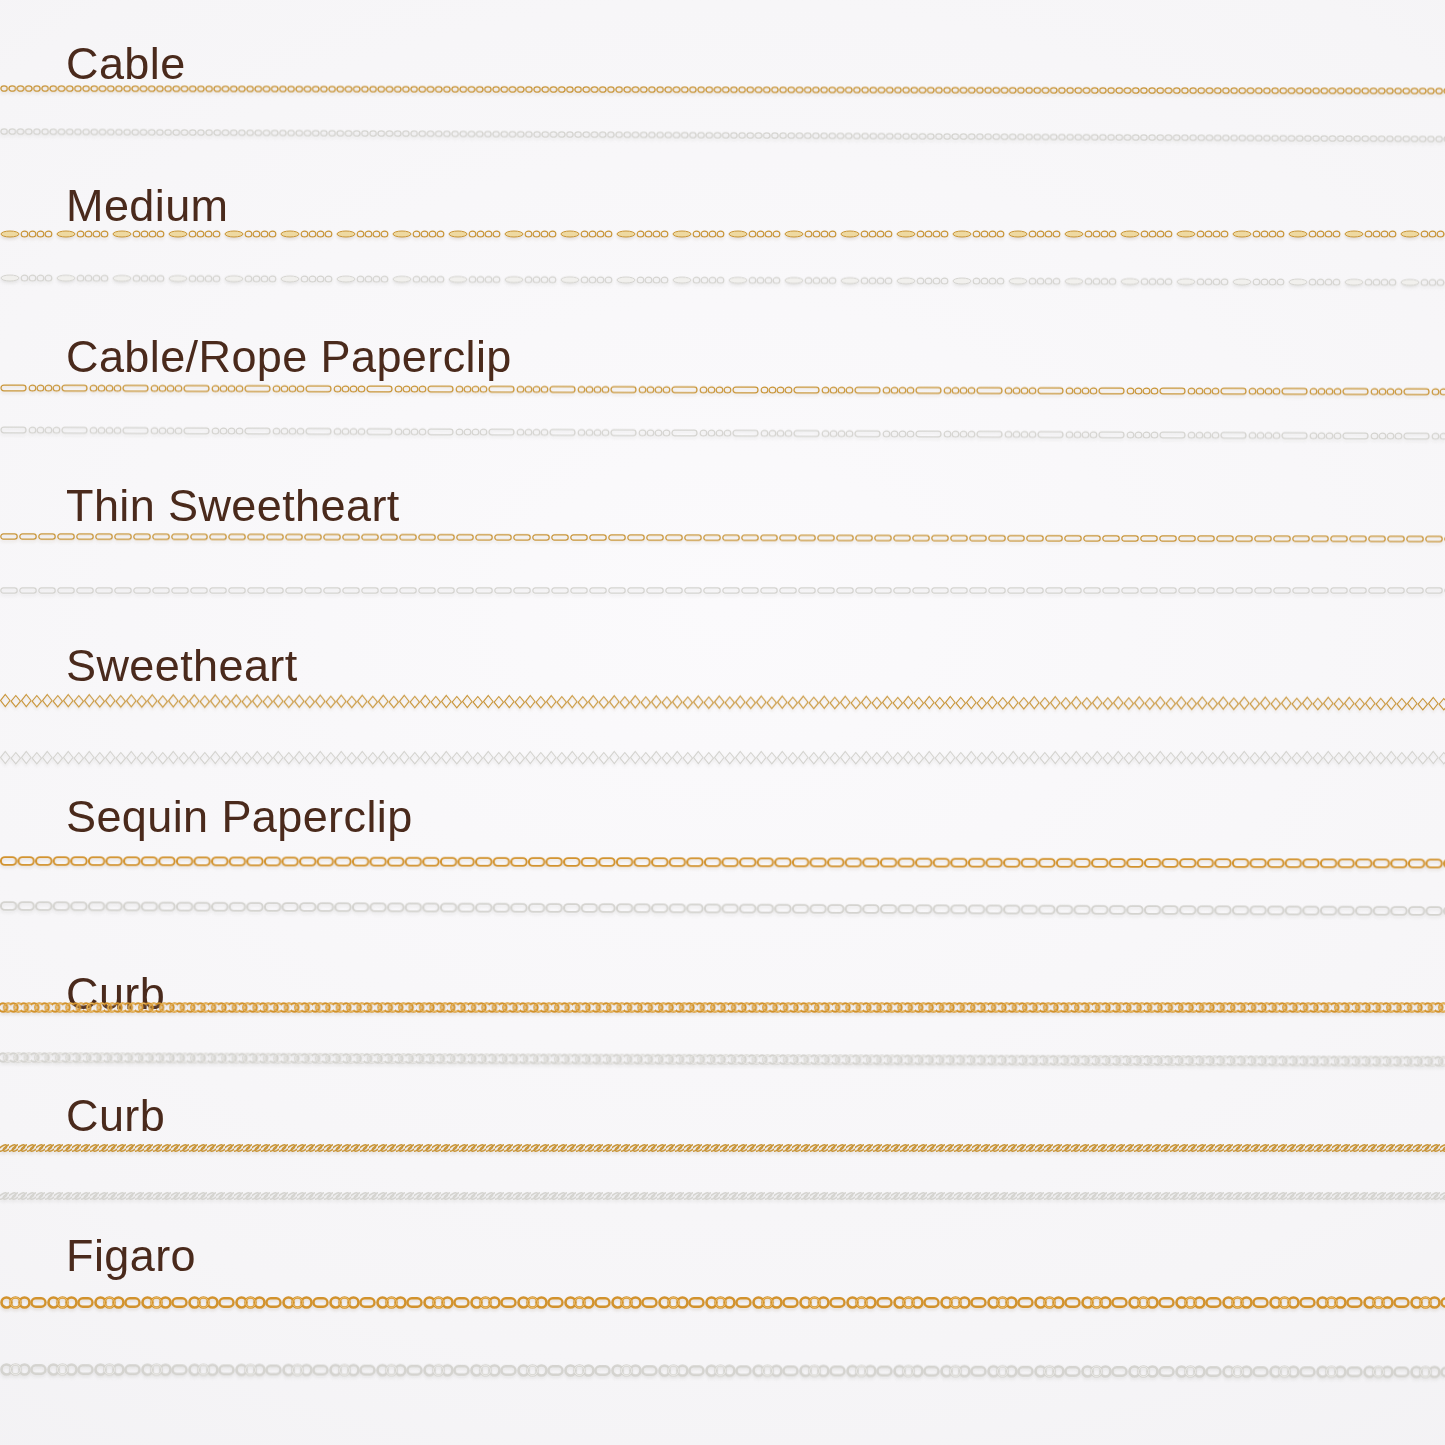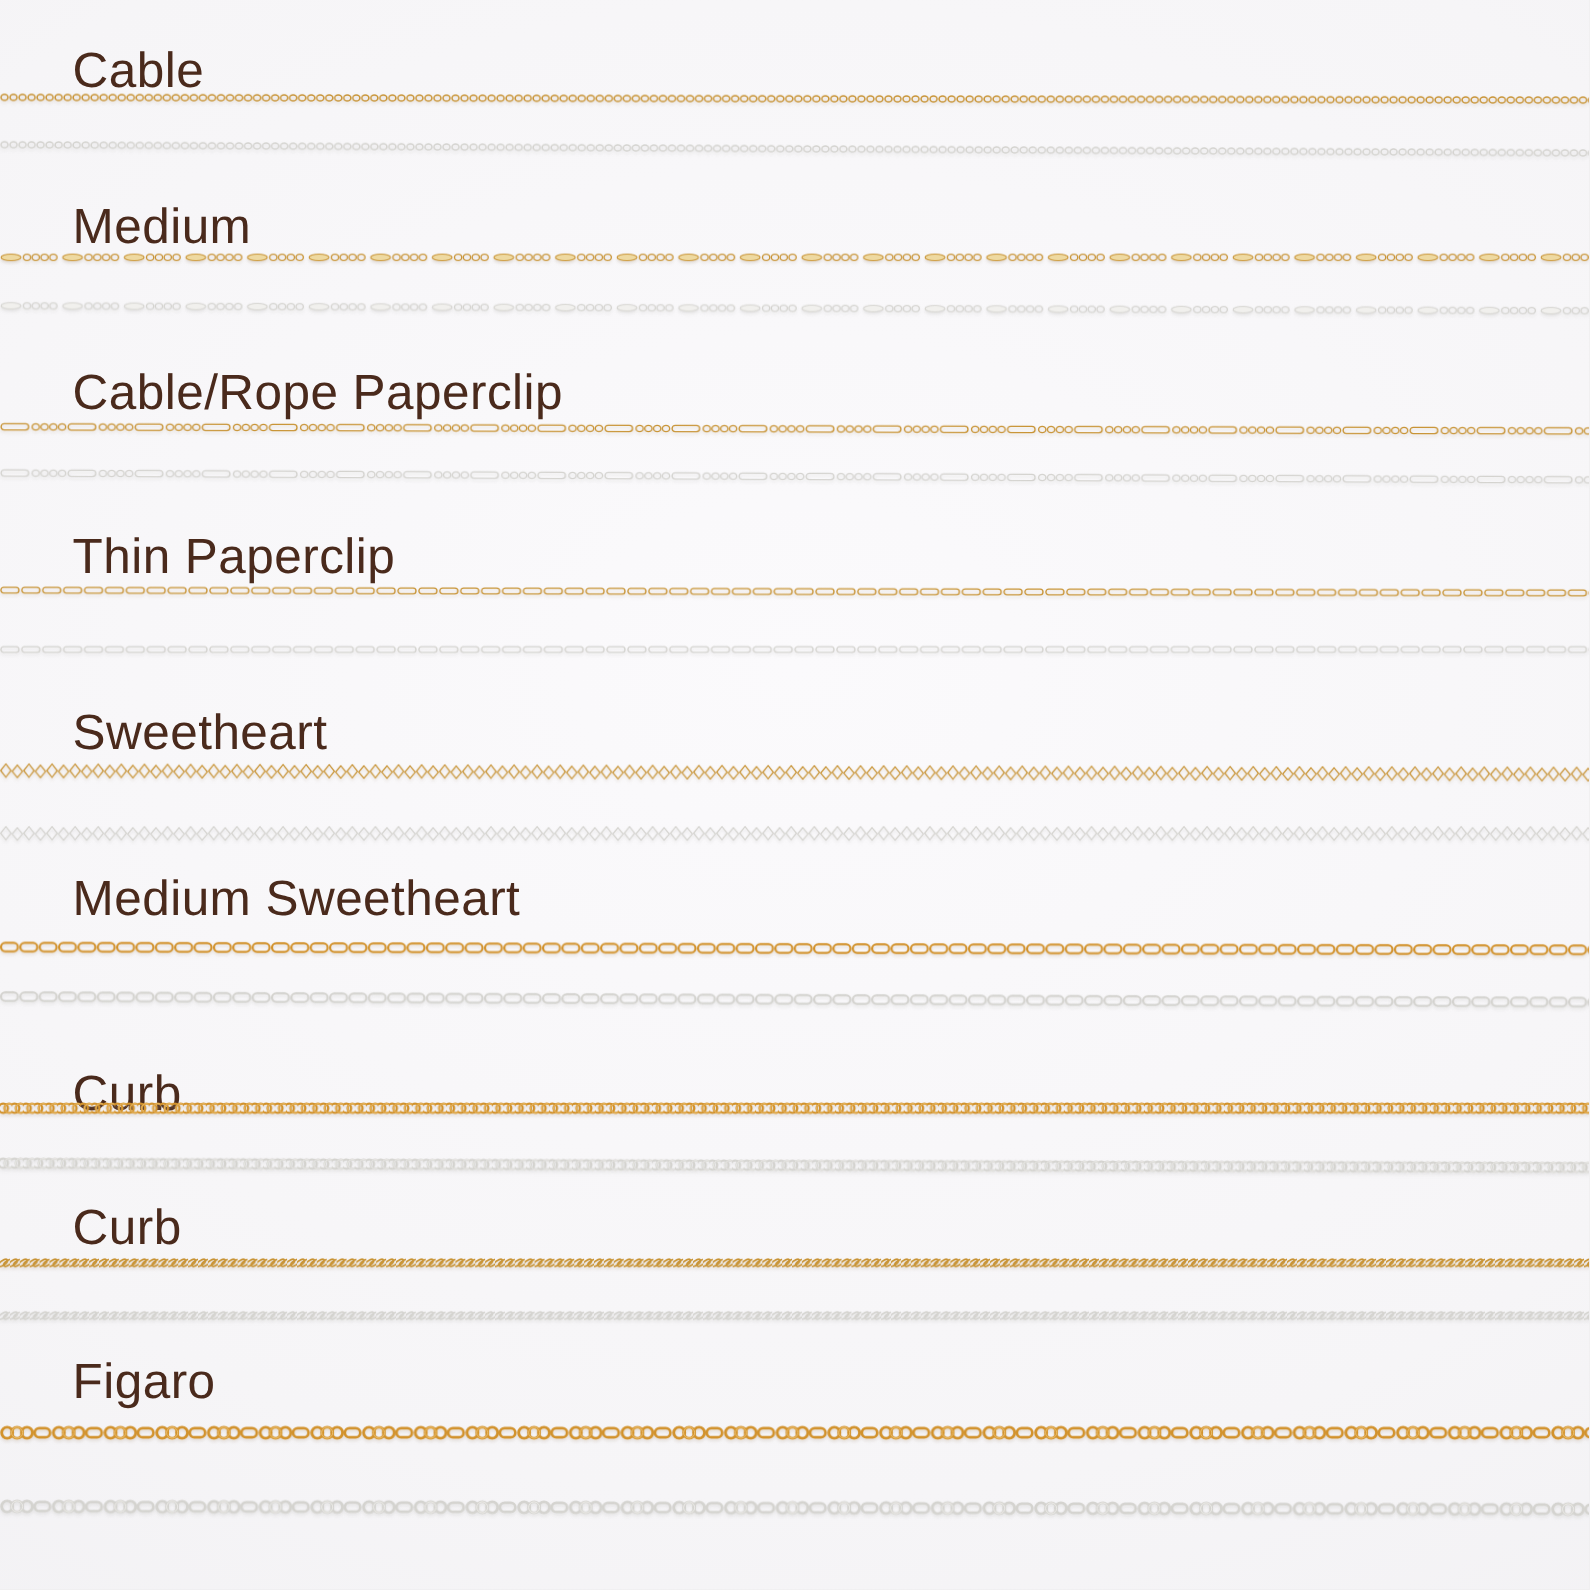--- a/index.html
+++ b/index.html
@@ -150,21 +150,21 @@
               <ellipse cx="48.5" cy="5" rx="3.3" ry="2.9" fill="none" stroke="#d4d3cf" stroke-width="1.2"></ellipse>
               <ellipse cx="56.5" cy="5" rx="3.3" ry="2.9" fill="none" stroke="#d4d3cf" stroke-width="1.2"></ellipse>
             </pattern>
           </defs>
           <rect width="100%" height="100%" fill="url(#pt5)"></rect>
         </svg>
       </div>
   </section>
 
   <section class="group g4">
-    <h2 class="label">Thin Paperclip</h2>
+    <h2 class="label">Thin Sweetheart</h2>
     <div class="chain gold">
         <svg xmlns="http://www.w3.org/2000/svg" width="100%" height="9">
           <defs>
             <pattern id="pt6" width="19" height="9" patternUnits="userSpaceOnUse">
               <rect x="0.8" y="1.9" width="16.4" height="5.2" rx="2.6" fill="none" stroke="#c89334" stroke-width="1.2"></rect>
             </pattern>
           </defs>
           <rect width="100%" height="100%" fill="url(#pt6)"></rect>
         </svg>
       </div>
@@ -200,21 +200,21 @@
               <path d="M5.3,1.5 L10,7.5 L5.3,13.5 L0.6,7.5 Z" fill="none" stroke="#d4d3cf" stroke-width="1.1"></path>
               <path d="M15.8,2.5 L20.5,8.2 L15.8,13.9 L11.1,8.2 Z" fill="none" stroke="#d4d3cf" stroke-width="1.1"></path>
             </pattern>
           </defs>
           <rect width="100%" height="100%" fill="url(#pt9)"></rect>
         </svg>
       </div>
   </section>
 
   <section class="group g6">
-    <h2 class="label">Medium Sweetheart</h2>
+    <h2 class="label">Sequin Paperclip</h2>
     <div class="chain gold">
         <svg xmlns="http://www.w3.org/2000/svg" width="100%" height="12">
           <defs>
             <pattern id="pt10" width="17.6" height="12" patternUnits="userSpaceOnUse">
               <rect x="0.9" y="2.1" width="15.4" height="7.8" rx="3.9" fill="none" stroke="#d2922c" stroke-width="1.9"></rect>
             </pattern>
           </defs>
           <rect width="100%" height="100%" fill="url(#pt10)"></rect>
         </svg>
       </div>

